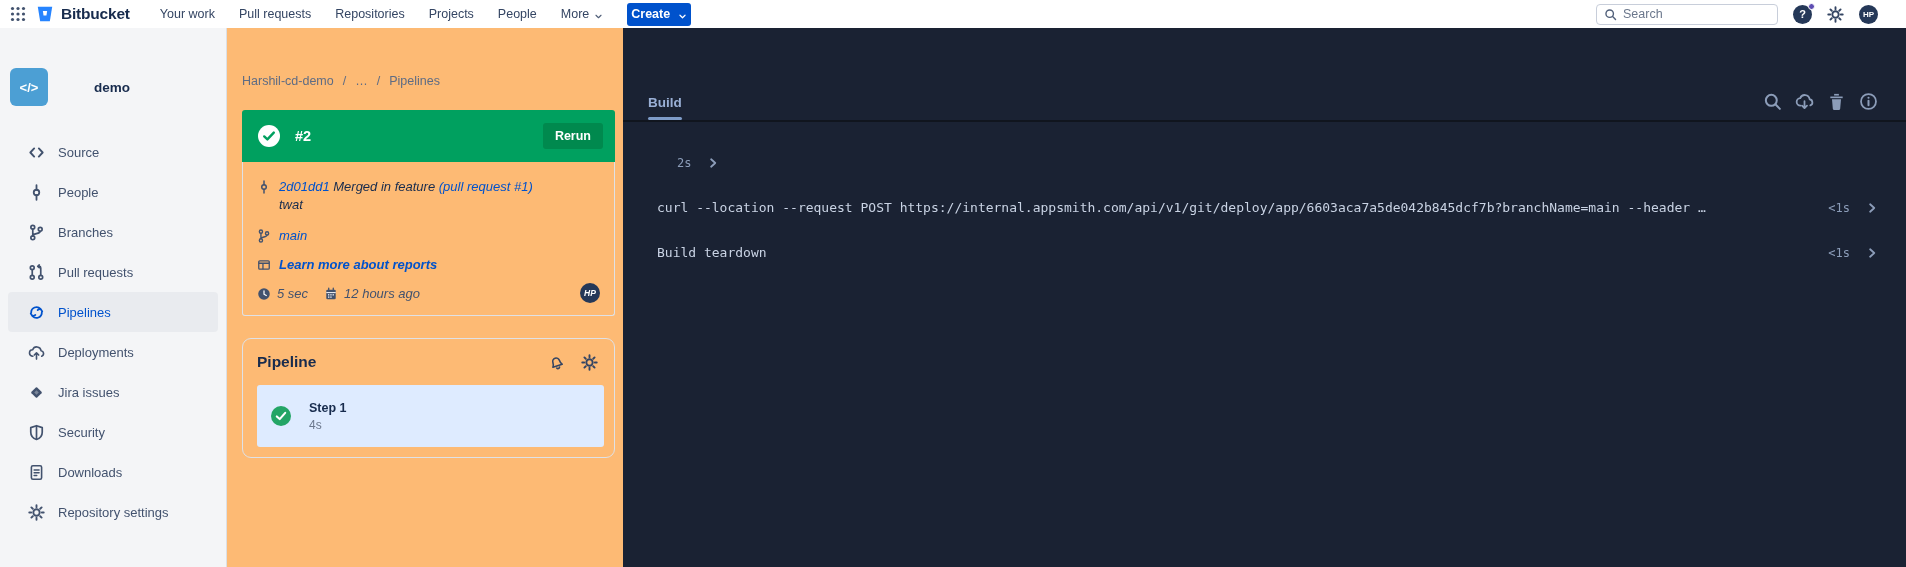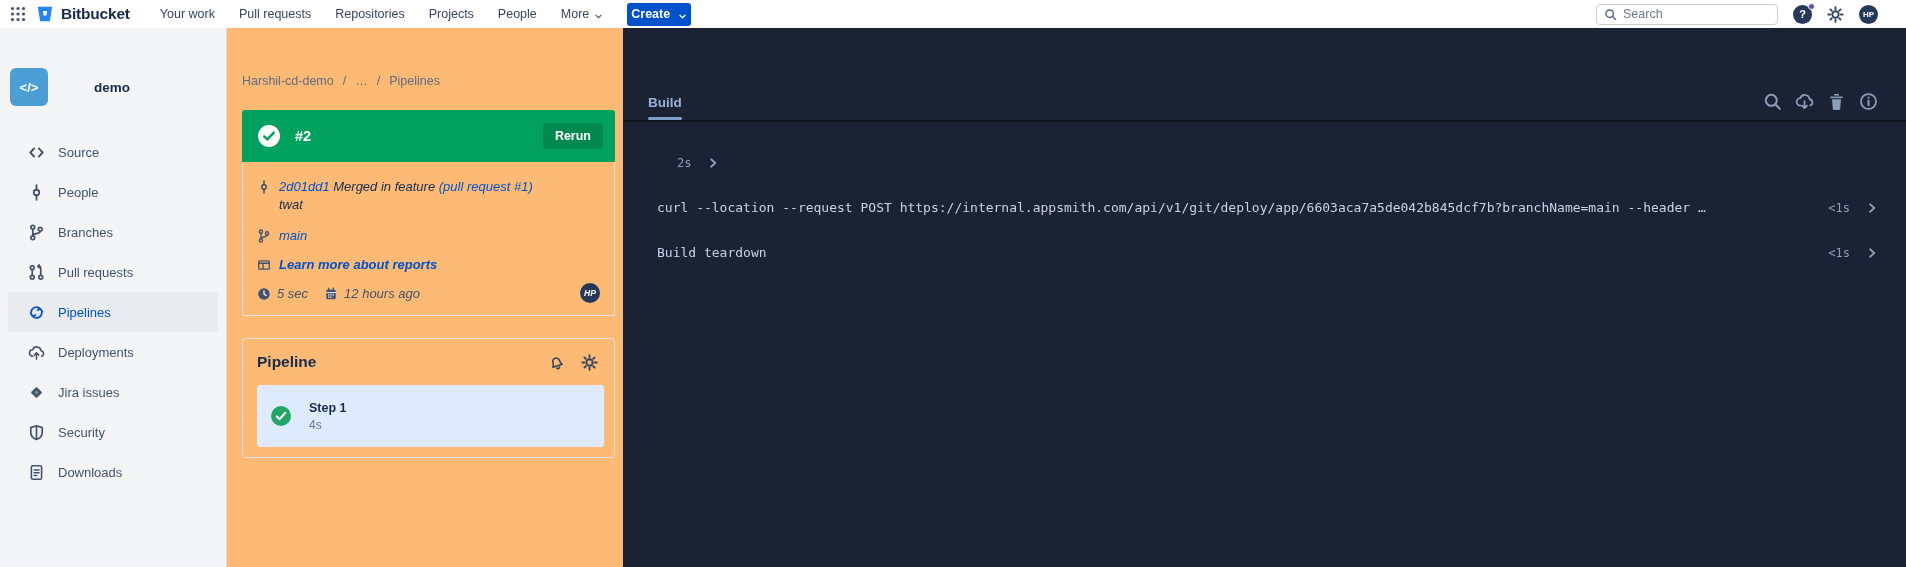--- a/index.html
+++ b/index.html
@@ -76,21 +76,21 @@
   .info-row .c-icon { margin-top:0; }
   .bold-link { font-weight:700; }
   .meta-row { display:flex; align-items:center; margin-top:11px; font-size:13px;
               color:#42526E; }
   .meta-item { display:flex; align-items:center; gap:6px; }
   .meta-item + .meta-item { margin-left:16px; }
   .avatar-sm { margin-left:auto; width:20px; height:20px; border-radius:50%;
                background:#253858; color:#fff; font-size:8.5px; font-weight:700;
                display:flex; align-items:center; justify-content:center; cursor:pointer; }
 
-  .pipeline-card { margin-top:22px; border:1px solid #DFE1E6; border-radius:4px;
+  .pipeline-card { margin-top:22px; border:1px solid #DFE1E6; border-radius:9px;
                    padding:14px 10px 10px 14px; }
   .pipeline-head { display:flex; align-items:center; }
   .pipeline-title { font-size:15.5px; font-weight:700; color:#172B4D; }
   .pipeline-icons { margin-left:auto; display:flex; gap:16px; color:#344563;
                     padding-right:6px; align-items:center; }
   .pipeline-icons svg { width:17px; height:17px; cursor:pointer; }
   .step-row { margin-top:14px; background:#DEEBFF; border-radius:3px; padding:0 14px;
               height:62px; display:flex; align-items:center; gap:18px; cursor:pointer; }
   .step-check { width:20px; height:20px; flex:none; }
   .step-name { font-size:12.5px; font-weight:700; color:#172B4D; }
@@ -259,20 +259,27 @@
           <path d="M8 1.6 V14.6"></path>
         </svg>
       <span>Security</span>
     </div>
     <div class="side-item">
       <svg viewBox="0 0 16 16" fill="none" stroke="currentColor" stroke-width="1.5" stroke-linecap="round">
           <rect x="3.2" y="1.6" width="9.6" height="12.8" rx="1.4"></rect>
           <path d="M5.8 5.6 h4.6 M5.8 8.2 h4.6 M5.8 10.8 h2.4"></path>
         </svg>
       <span>Downloads</span>
+    </div>
+    <div class="side-item">
+      <svg viewBox="0 0 16 16" fill="none" stroke="currentColor" stroke-width="1.8" stroke-linecap="round">
+          <circle cx="8" cy="8" r="3"></circle>
+          <path d="M8 1.2 V3 M8 13 V14.8 M1.2 8 H3 M13 8 H14.8 M3.2 3.2 L4.5 4.5 M11.5 11.5 L12.8 12.8 M12.8 3.2 L11.5 4.5 M4.5 11.5 L3.2 12.8"></path>
+        </svg>
+      <span>Repository settings</span>
     </div>
   </nav>
 
   <section class="middle">
     <div class="breadcrumb">
       <span class="crumb">Harshil-cd-demo</span>
       <span>/</span>
       <span class="crumb">…</span>
       <span>/</span>
       <span>Pipelines</span>

